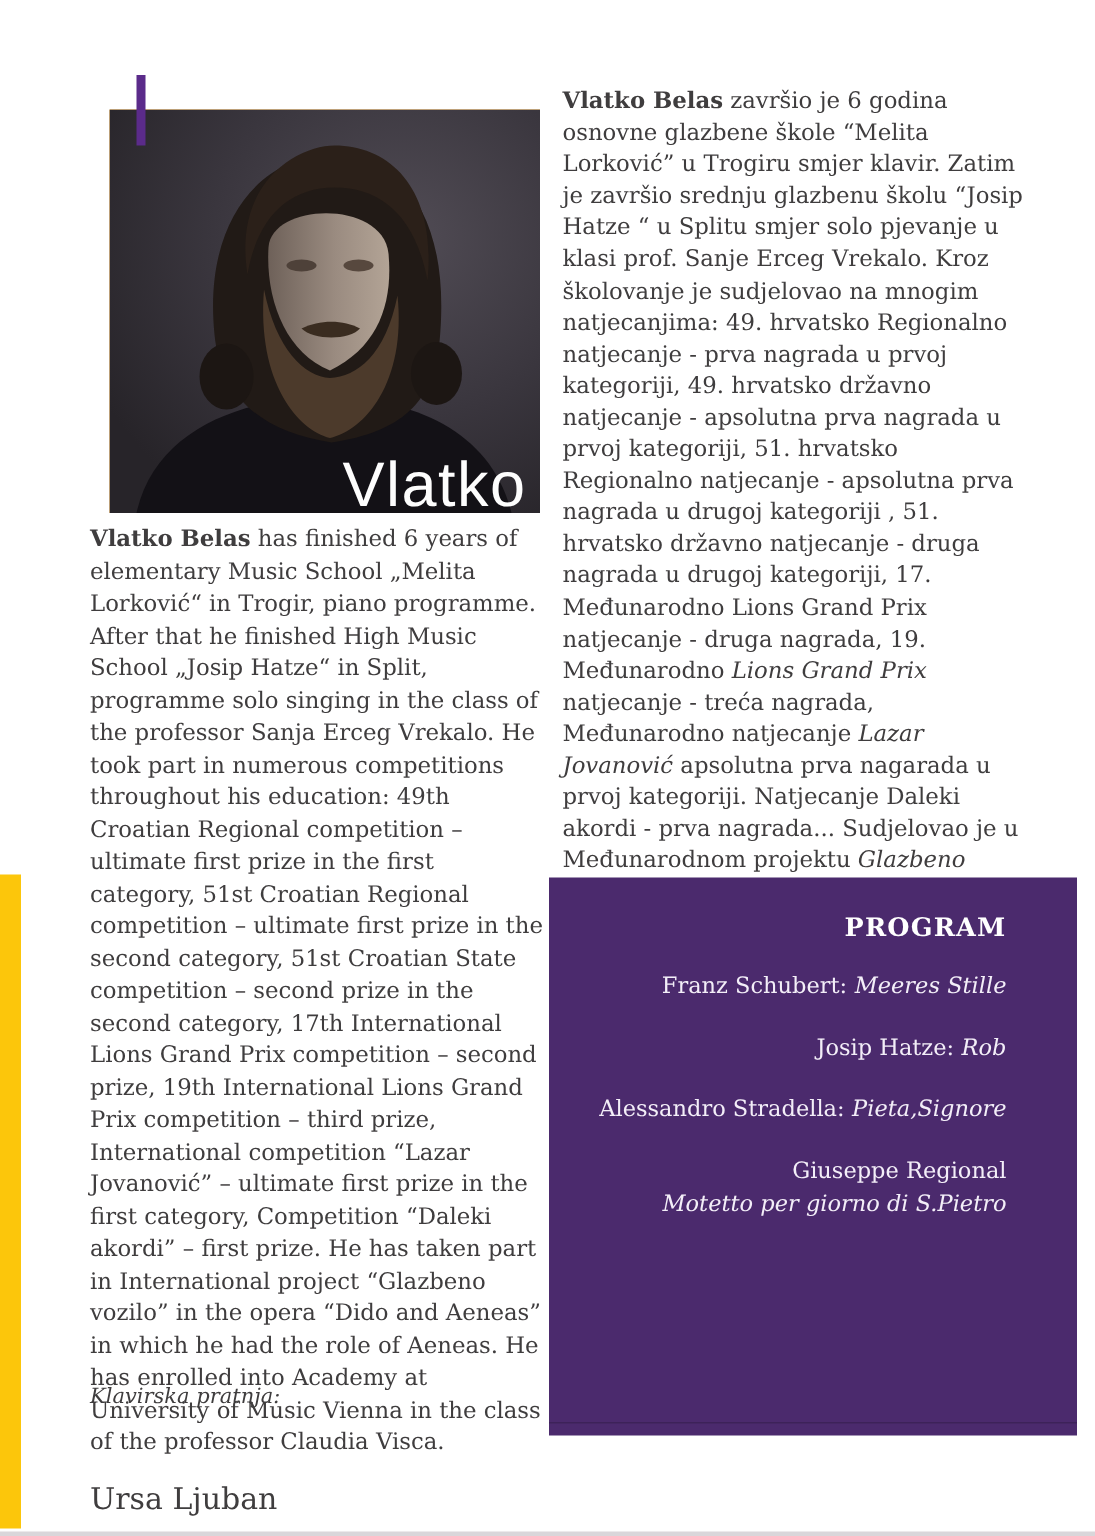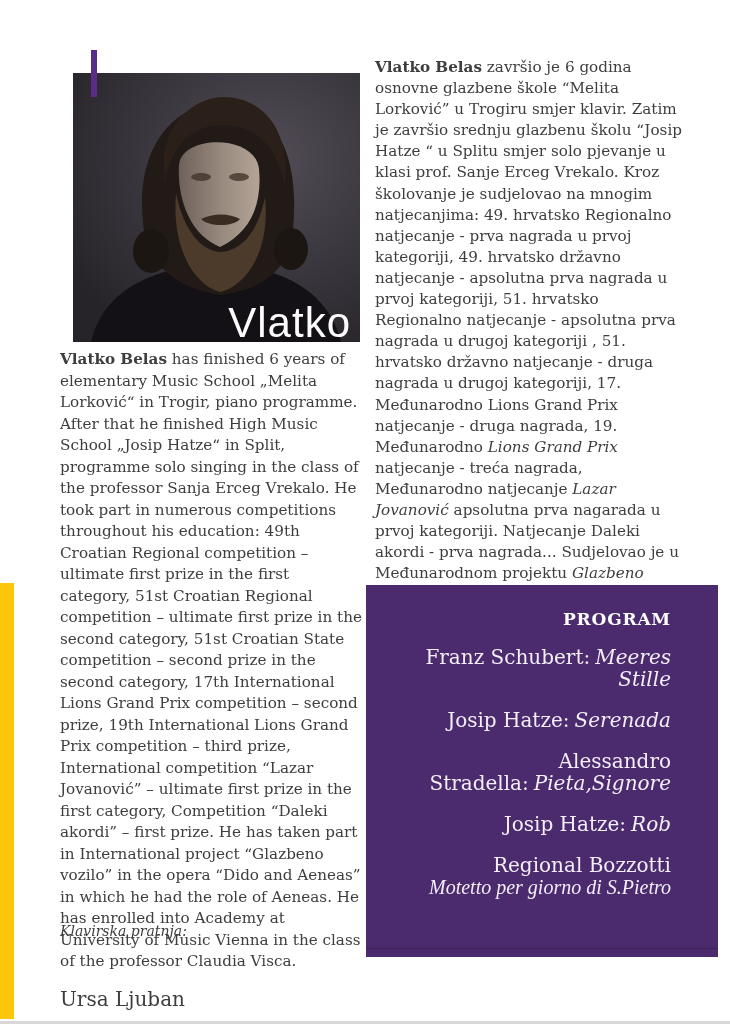--- a/index.html
+++ b/index.html
@@ -82,26 +82,26 @@
   }
   .program-box::after{
     content:"";position:absolute;left:0;right:0;bottom:8px;height:1px;
     background:rgba(0,0,0,0.18);
   }
   .program-title{
     font-weight:bold;font-size:17px;letter-spacing:0.8px;
     margin-bottom:17px;color:#ffffff;
   }
   .prog-item{
-    font-size:20px;line-height:22px;
+    font-size:15px;line-height:22px;
     margin-bottom:19px;
   }
   .prog-item .piece{font-style:italic;}
   .prog-item:not(.two-line) .piece{margin-left:5px;}
-  .prog-item.two-line .piece{display:block;font-family:Liberation Serif, serif;}
+  .prog-item.two-line .piece{display:block;}
 </style>
 </head>
 <body>
 
 <div class="page">
 
   <div class="page-edge"></div>
   <div class="accent-purple"></div>
   <div class="accent-yellow"></div>
 
@@ -152,34 +152,31 @@
   <p class="bio-hr"><span style="font-weight: bold;">Vlatko Belas</span><span> završio je 6 godina osnovne glazbene škole “Melita Lorković” u Trogiru smjer klavir. Zatim je završio srednju glazbenu školu “Josip Hatze “ u Splitu smjer solo pjevanje u klasi prof. Sanje Erceg Vrekalo. Kroz školovanje je sudjelovao na mnogim natjecanjima: 49. hrvatsko Regionalno natjecanje - prva nagrada u prvoj kategoriji, 49. hrvatsko državno natjecanje - apsolutna prva nagrada u prvoj kategoriji, 51. hrvatsko Regionalno natjecanje - apsolutna prva nagrada u drugoj kategoriji , 51. hrvatsko državno natjecanje - druga nagrada u drugoj kategoriji, 17. Međunarodno Lions Grand Prix natjecanje - druga nagrada, 19. Međunarodno </span><span style="font-style: italic;">Lions Grand Prix</span><span> natjecanje - treća nagrada, Međunarodno natjecanje </span><span style="font-style: italic;">Lazar Jovanović</span><span> apsolutna prva nagarada u prvoj kategoriji. Natjecanje Daleki akordi - prva nagrada... Sudjelovao je u Međunarodnom projektu </span><span style="font-style: italic;">Glazbeno vozilo</span><span> u operi </span><span style="font-style: italic;">Didona i Enej</span><span> gdje je pjevao ulogu Eneja. Akademiju upisuje na Bečkom Univerzitetu u klasi prof. Claudie Visce.</span></p>
 
   <div class="program-box">
     <div class="program-title">PROGRAM</div>
     <div>
   <div class="prog-item">
     <span class="composer">Franz Schubert:</span><span class="piece">Meeres Stille</span>
   </div>
 
 
+
   <div class="prog-item">
-    <span class="composer">Josip Hatze:</span><span class="piece">Serenada</span>
+    <span class="composer">Josip Hatze:</span><span class="piece">Rob</span>
   </div>
 
   <div class="prog-item">
     <span class="composer">Alessandro Stradella:</span><span class="piece">Pieta,Signore</span>
   </div>
 
-  <div class="prog-item">
-    <span class="composer">Josip Hatze:</span><span class="piece">Rob</span>
-  </div>
-
   <div class="prog-item two-line">
-    <span class="composer">Regional Bozzotti</span><span class="piece">Motetto per giorno di S.Pietro</span>
+    <span class="composer">Giuseppe Regional</span><span class="piece">Motetto per giorno di S.Pietro</span>
   </div>
 
   <div class="prog-item two-line">
     
   </div>
 </div>
   </div>
 
 </div>
 

